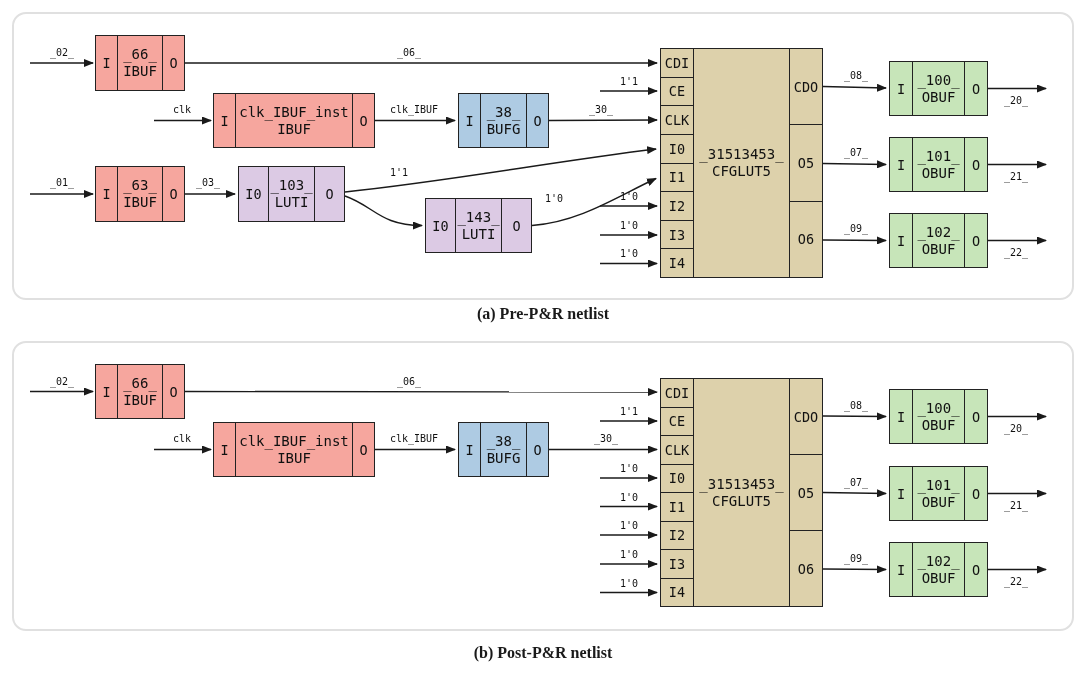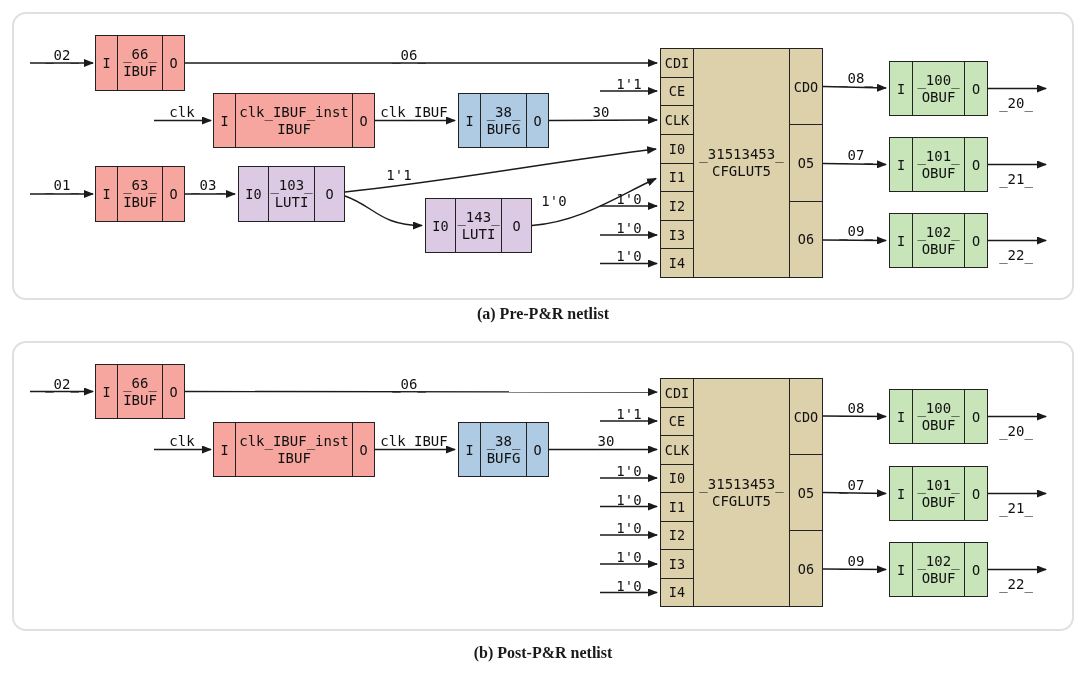--- a/index.html
+++ b/index.html
@@ -13,21 +13,21 @@
   .tan{background:#ddd1ab;} .green{background:#c7e5b9;}
   .pcl,.pcr{display:flex;align-items:center;justify-content:center;font-size:13.5px;flex:0 0 auto;}
   .pcl{border-right:1.5px solid #222;} .pcr{border-left:1.5px solid #222;}
   .lc{flex:1 1 auto;display:flex;flex-direction:column;align-items:center;justify-content:center;
       font-size:14px;line-height:17px;white-space:nowrap;}
   .incol,.outcol{display:flex;flex-direction:column;flex:0 0 auto;box-sizing:border-box;}
   .incol{width:33px;border-right:1.5px solid #222;}
   .outcol{width:33px;border-left:1.5px solid #222;}
   .ic,.oc{flex:1 1 0;display:flex;align-items:center;justify-content:center;font-size:13.5px;border-bottom:1.5px solid #222;}
   .ic:last-child,.oc:last-child{border-bottom:none;}
-  .net{position:absolute;transform:translateX(-50%);font-size:14px;white-space:nowrap;color:#111;}
+  .net{position:absolute;transform:translateX(-50%);font-size:10px;white-space:nowrap;color:#111;}
   .caption{position:absolute;transform:translateX(-50%);font-family:"Liberation Serif","DejaVu Serif",serif;
            font-weight:bold;font-size:16px;color:#1a1a1a;white-space:nowrap;}
 </style>
 </head>
 <body>
 
 <div class="stage">
 
   <div class="panel" style="left:12px;top:12px;width:1062px;height:288px;"></div>
   <div class="panel" style="left:12px;top:341px;width:1062px;height:290px;"></div>

